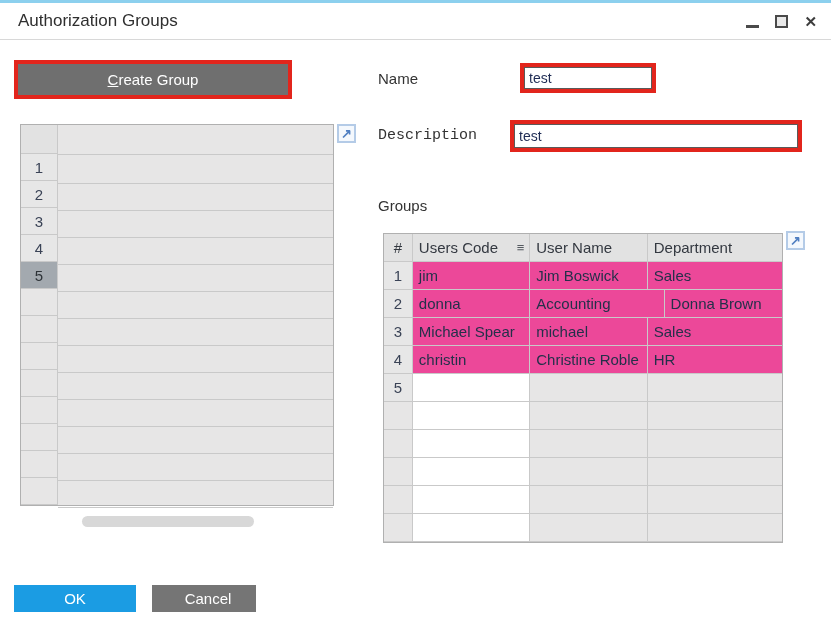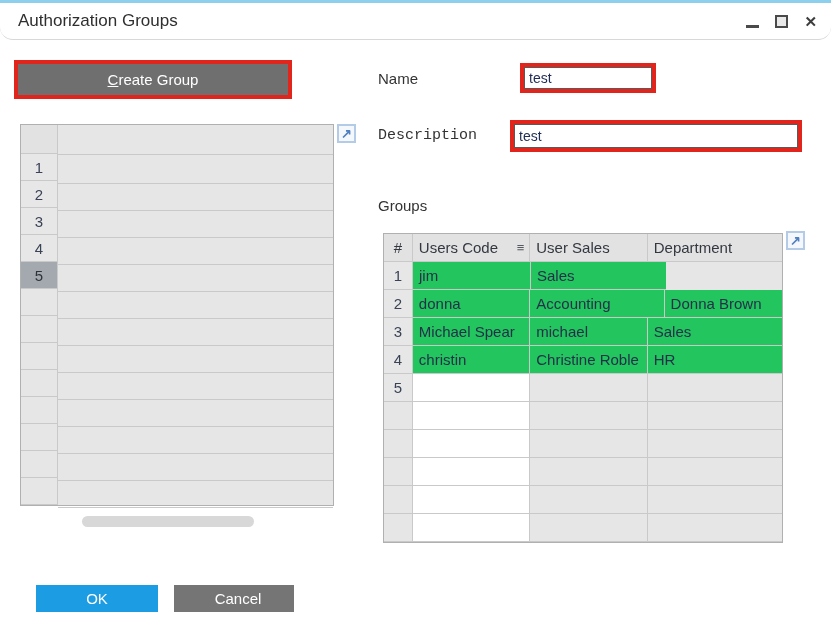--- a/index.html
+++ b/index.html
@@ -2,21 +2,21 @@
 <html><head>
 <meta charset="utf-8">
 <style>
   * { margin:0; padding:0; box-sizing:border-box; }
   html,body { width:831px; height:630px; background:#fff; font-family:"Liberation Sans", sans-serif; overflow:hidden; }
   .abs { position:absolute; }
 
   
   #window { position:relative; width:831px; height:630px; background:#fff; }
   #top-accent { position:absolute; left:0; top:0; width:831px; height:3px; background:#8CD0EE; }
-  #titlebar { position:absolute; left:0; top:3px; width:831px; height:37px; border-bottom:1px solid #d8d8d8;border-radius:13px; }
+  #titlebar { position:absolute; left:0; top:3px; width:831px; height:37px; border-bottom:1px solid #d8d8d8; }
   #window-title { position:absolute; left:18px; top:0; line-height:36px; font-size:17px; color:#2f2f2f; }
   #win-controls { position:absolute; right:14px; top:0; height:36px; display:flex; align-items:center; gap:16px; }
   .minimize-glyph { width:13px; height:3px; background:#4a4a4a; margin-top:10px; }
   .maximize-glyph { width:13px; height:13px; border:2px solid #4a4a4a; background:#e9e9e9; }
   .close-glyph { font-size:15px; font-weight:bold; color:#3d3d3d; line-height:1; }
   .winbtn { cursor:default; }
 
   
   .red-annot { border:4px solid #e2251c; }
 
@@ -39,21 +39,21 @@
     color:#1f2c54; padding:1px 4px; font-family:inherit; outline:none; }
 
   
   .tbl { position:absolute; border:1px solid #b0b0b0; background:#e7e6e6; }
   .trow { display:flex; }
   .cell { border-right:1px solid #c9c9c9; border-bottom:1px solid #c9c9c9; font-size:15px; color:#24304a;
     overflow:hidden; white-space:nowrap; display:flex; align-items:center; }
   .cell:last-child { border-right:none; }
   .hdr { background:#e2e2e2; color:#333840; }
   .numcell { justify-content:center; background:#e7e7e7; color:#3a4356; }
-  .datacell { background:#22c55e; padding-left:6px; }
+  .datacell { background:#ec4899; padding-left:6px; }
   .emptycell { background:#e7e6e6; }
   .whitecell { background:#ffffff; }
 
   
   #group-table { left:20px; top:124px; width:314px; }
   #group-table .trow { height:27px; }
   #group-table .trow.thead { height:29px; }
   #group-table .c-num { width:37px; }
   #group-table .c-name { width:277px;margin-top:29px; }
   #group-table .thead .c-name { padding-left:8px; font-size:15px; }
@@ -73,23 +73,23 @@
   .expand-box { position:absolute; width:19px; height:19px; background:#f4f8fd; border:2px solid #b4cbe7;
     display:flex; align-items:center; justify-content:center; font-size:13px; font-weight:bold; color:#4f7ec1; }
   #group-expand { left:337px; top:124px; }
   #users-expand { left:786px; top:231px; }
 
   
   #h-scrollbar { position:absolute; left:82px; top:516px; width:172px; height:11px; background:#d8d8d8; border-radius:6px; }
 
   
   .footer-btn { position:absolute; top:585px; height:27px; border:none; color:#fff; font-size:15px;
-    font-family:inherit; display:flex; align-items:center; justify-content:center;margin-left:22px; }
+    font-family:inherit; display:flex; align-items:center; justify-content:center; }
   #ok-btn { left:14px; width:122px; background:#1b9ce3; }
-  #cancel-btn { left:152px; width:120px; background:#757575;padding-left:8px; }
+  #cancel-btn { left:152px; width:104px; background:#757575;padding-left:8px; }
 </style>
 </head>
 <body>
 
 <div id="window">
 
   <div id="top-accent"></div>
 
   <div id="titlebar">
     <div id="window-title">Authorization Groups</div>
@@ -184,26 +184,27 @@
 
   <div class="form-label" id="users-label">Groups</div>
 
   <div class="tbl" id="users-table">
     <div class="trow thead">
       <div class="cell hdr c-hash">#</div>
       <div class="cell hdr c-code">
           <span>Users Code</span>
           <span class="sort-glyph">≡</span>
         </div>
-      <div class="cell hdr c-uname">User Sales</div>
+      <div class="cell hdr c-uname">User Name</div>
       <div class="cell hdr c-dept">Department</div>
     </div>
     <div class="trow">
       <div class="cell numcell c-hash">1</div>
       <div class="cell datacell c-code">jim</div>
+      <div class="cell datacell c-uname">Jim Boswick</div>
       <div class="cell datacell c-dept">Sales</div>
     </div>
     <div class="trow">
       <div class="cell numcell c-hash">2</div>
       <div class="cell datacell c-code">donna</div>
       <div class="cell datacell c-dept">Accounting</div>
       <div class="cell datacell c-uname">Donna Brown</div>
     </div>
     <div class="trow">
       <div class="cell numcell c-hash">3</div>

